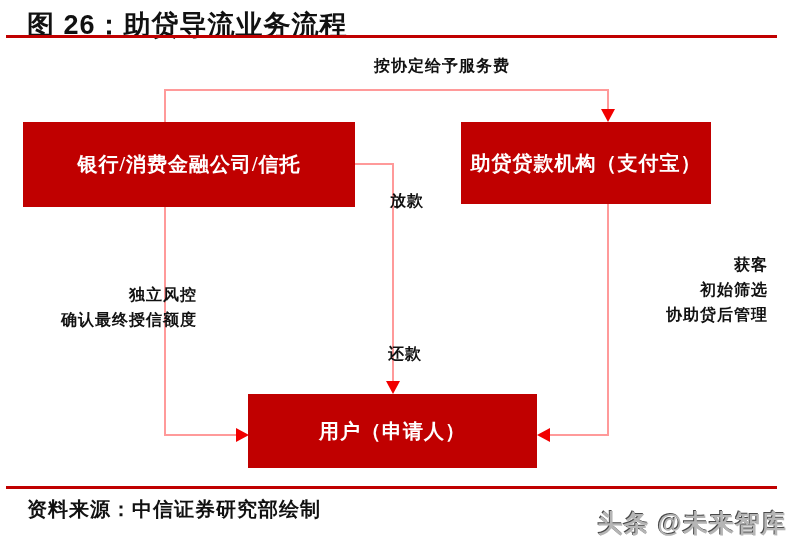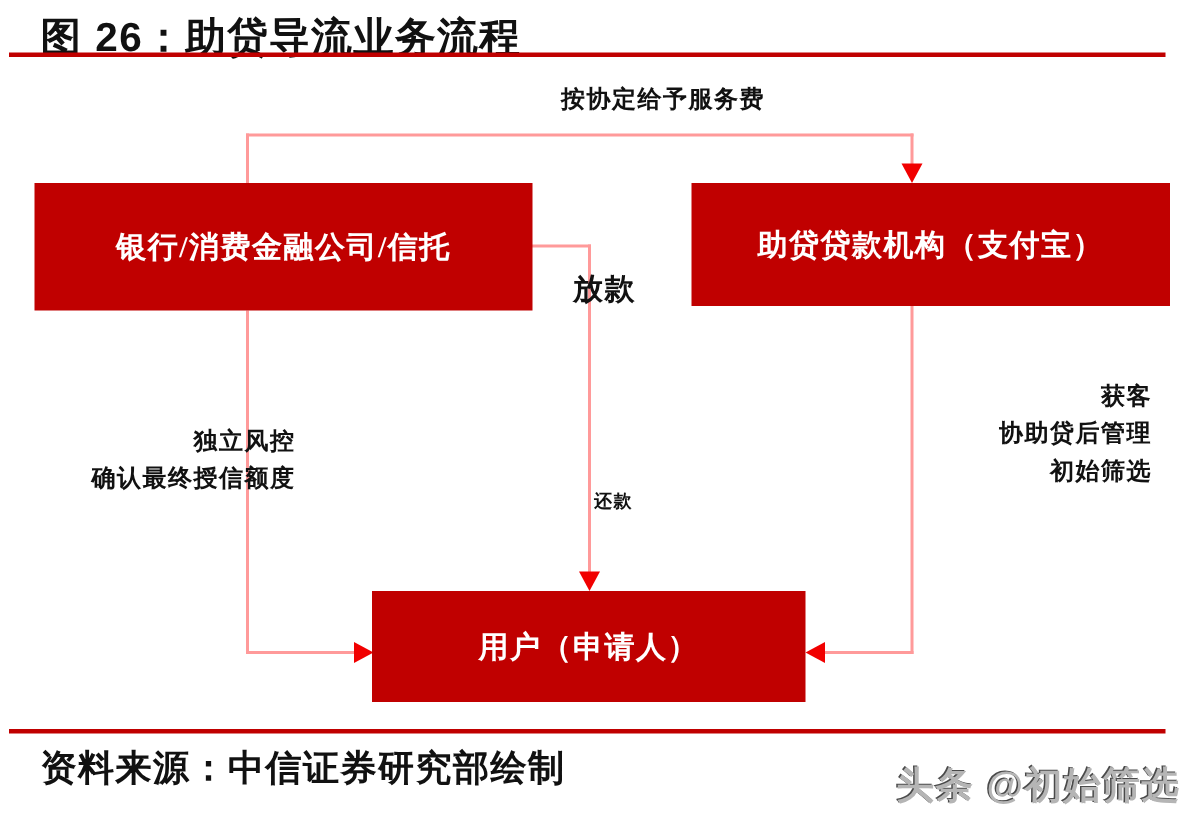--- a/index.html
+++ b/index.html
@@ -33,21 +33,21 @@
   .node{
     position:absolute;
     background:var(--c-box);
     color:#ffffff;
     display:flex;align-items:center;justify-content:center;
     font-family:"Liberation Serif",serif;
     font-size:20px;font-weight:bold;
     letter-spacing:1px;
   }
   .node-bank{left:23px;top:122px;width:332px;height:85px;}
-  .node-facilitator{left:461px;top:122px;width:319px;height:82px;}
+  .node-facilitator{left:461px;top:122px;width:250px;height:82px;}
   .node-user{left:248px;top:394px;width:289px;height:74px;}
   .line{position:absolute;background:var(--c-line);}
   
   .tc-v-left{left:164px;top:89px;width:2px;height:34px;}
   .tc-h{left:164px;top:89px;width:445px;height:2px;}
   .tc-v-right{left:607px;top:89px;width:2px;height:22px;}
   
   .mc-h{left:318px;top:163px;width:76px;height:2px;}
   .mc-v{left:392px;top:163px;width:2px;height:220px;}
   
@@ -64,29 +64,29 @@
   .ar-disburse{left:309px;top:157px;}
   .ar-repay{left:386px;top:381px;}
   .ar-left-user{left:236px;top:428px;}
   .ar-right-user{left:537px;top:428px;}
   .edge-label{
     position:absolute;color:var(--c-text);
     font-family:"Liberation Serif",serif;
     font-weight:bold;text-align:right;
   }
   .label-fee{left:300px;top:56px;width:210px;font-size:16px;letter-spacing:1px;}
-  .label-disburse{left:362px;top:179px;width:62px;font-size:20px;letter-spacing:1px;}
-  .label-repay{left:360px;top:326px;width:62px;font-size:12px;letter-spacing:1px;}
+  .label-disburse{left:362px;top:191px;width:62px;font-size:16px;letter-spacing:1px;}
+  .label-repay{left:360px;top:344px;width:62px;font-size:16px;letter-spacing:1px;}
   .label-multi{line-height:25px;font-size:16px;letter-spacing:1px;}
   .label-bank-role{left:5px;top:282px;width:192px;}
   .label-fac-role{left:578px;top:252px;width:190px;}
   .label-multi span{display:block;}
   .source-text{
     position:absolute;left:27px;top:496px;
-    font-size:24px;font-weight:bold;color:var(--c-text);
+    font-size:20px;font-weight:bold;color:var(--c-text);
     letter-spacing:1px;
   }
   .watermark{
     position:absolute;right:6px;top:507px;
     font-size:25px;font-weight:bold;
     color:#b5b5b5;
     text-shadow:-1px -1px 0 #4a4a4a, 1px 1px 0 #ffffff;
     letter-spacing:1px;
   }
 </style>
@@ -117,25 +117,25 @@
   <div class="edge-label label-multi label-bank-role">
     <span>独立风控</span>
     <span>确认最终授信额度</span>
   </div>
 
   <div class="line rc-v"></div>
   <div class="line rc-h"></div>
   <div class="arrow arrow-left ar-right-user"></div>
   <div class="edge-label label-multi label-fac-role">
     <span>获客</span>
+    <span>初始筛选</span>
     <span>协助贷后管理</span>
-    <span>初始筛选</span>
   </div>
 
   <div class="node node-bank">银行/消费金融公司/信托</div>
   <div class="node node-facilitator">助贷贷款机构（支付宝）</div>
   <div class="node node-user">用户（申请人）</div>
 
   <div class="bottom-rule"></div>
   <div class="source-text">资料来源：中信证券研究部绘制</div>
-  <div class="watermark">头条 @初始筛选</div>
+  <div class="watermark">头条 @未来智库</div>
 
 </div>
 
 </body></html>

